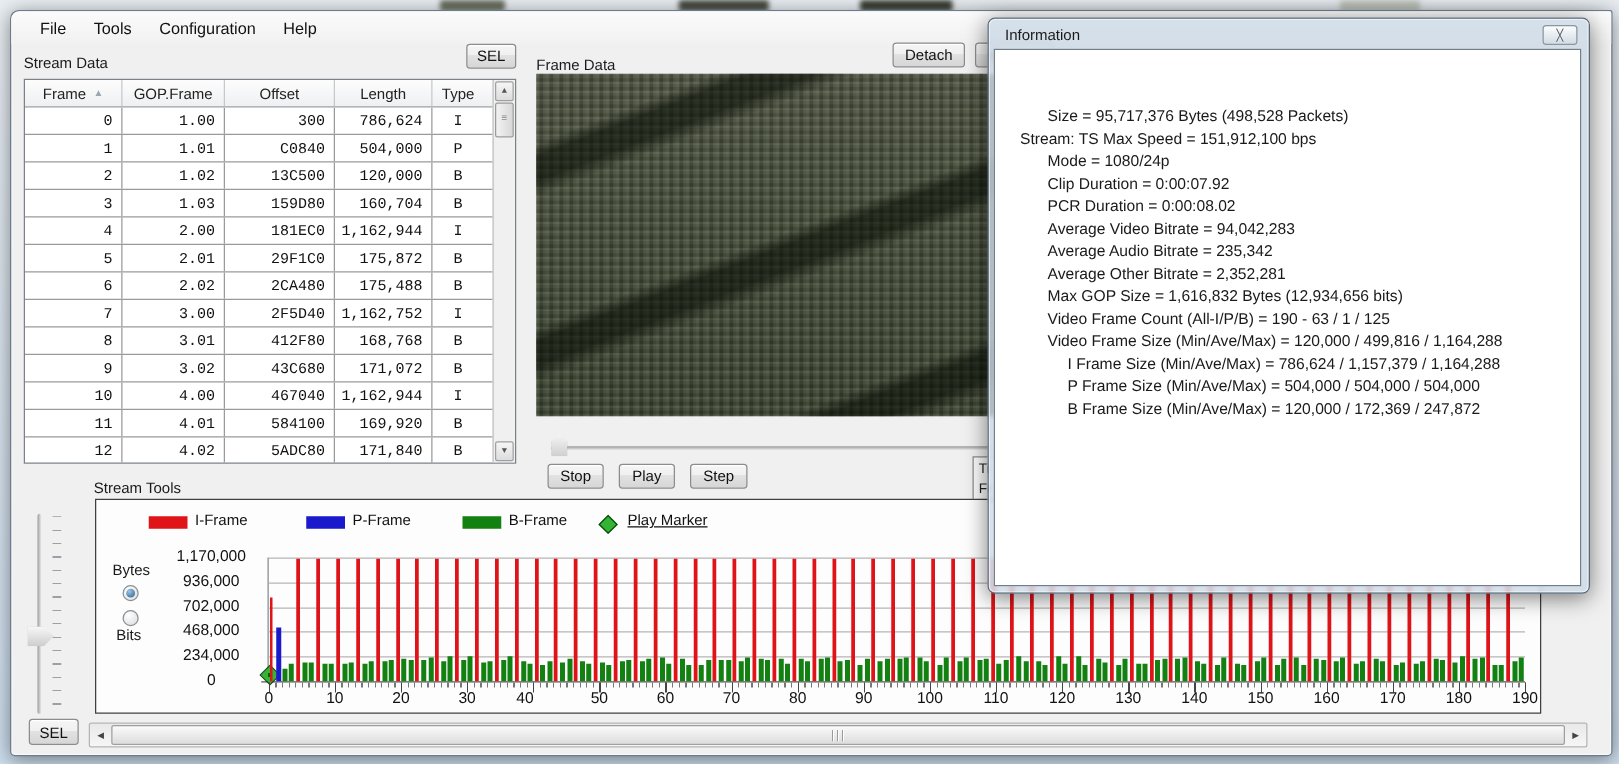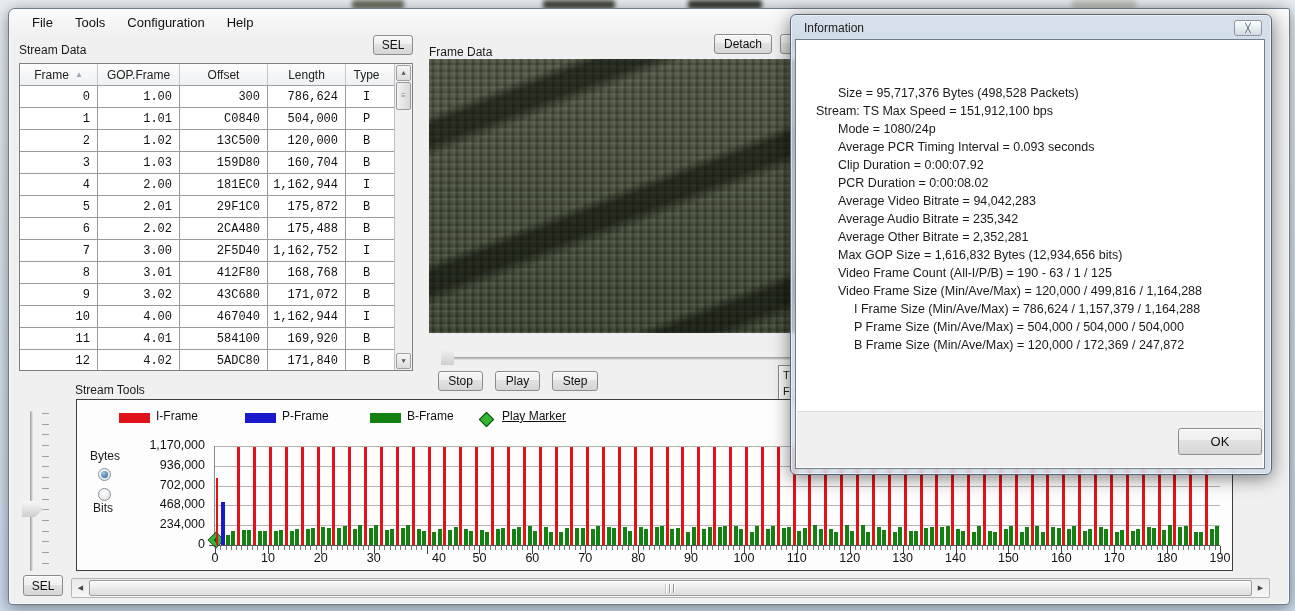--- a/index.html
+++ b/index.html
@@ -54,21 +54,21 @@
     clip-path:polygon(0 0,62% 0,100% 50%,62% 100%,0 100%);filter:drop-shadow(0 0 1px #666);}
   
   #sf-panel{position:absolute;left:67px;top:390px;width:1157px;height:172px;background:#fdfdfd;border:1px solid #3f3f3f;box-sizing:border-box;}
   .swatch{position:absolute;width:31px;height:10px;top:13px;}
   .legend-label{position:absolute;top:9px;font-size:12px;color:#111;}
   .diamond{position:absolute;width:9px;height:9px;transform:rotate(45deg);}
   .radio{position:absolute;width:13px;height:13px;border-radius:50%;border:1px solid #8a8f94;
     background:radial-gradient(circle at 35% 30%,#ffffff,#d8dcdf);box-sizing:border-box;}
   .radio.sel::after{content:"";position:absolute;left:2px;top:2px;width:7px;height:7px;border-radius:50%;
     background:radial-gradient(circle at 35% 30%,#9ec6e8,#2a5d8a);}
-  .ylab{position:absolute;width:72px;text-align:right;font-size:12.5px;color:#111;}
+  .ylab{position:absolute;width:72px;text-align:center;font-size:12.5px;color:#111;}
   .xlab{position:absolute;width:40px;text-align:center;font-size:12.5px;color:#111;top:151px;}
   #plot{position:absolute;left:138px;top:46px;width:1005px;height:99px;}
   .gridline{position:absolute;left:0;width:100%;height:1px;background:#b5b5b5;}
   .axis-y{position:absolute;left:-1px;top:0;width:1px;height:100%;background:#8a8a8a;}
   .axis-x{position:absolute;left:-6px;bottom:-1px;width:1011px;height:1px;background:#555;}
   .bar{position:absolute;bottom:0;}
   #ticks-minor{position:absolute;left:138px;top:146px;width:1006px;height:4px;
     background:repeating-linear-gradient(90deg,#777 0 1px,transparent 1px 5.2895px);}
   #ticks-major{position:absolute;left:138px;top:146px;width:1006px;height:8px;
     background:repeating-linear-gradient(90deg,#444 0 1px,transparent 1px 52.895px);}
@@ -477,21 +477,21 @@
         <div class="bar" title="frame 188 = 194756" style="left: 995.021px; width: 4px; height: 16.4794px; background: rgb(18, 129, 18);"></div>
         <div class="bar" title="frame 189 = 222179" style="left: 1000.31px; width: 4px; height: 18.7998px; background: rgb(18, 129, 18);"></div>
       </div>
     <div id="ticks-minor"></div>
     <div id="ticks-major"></div>
     <div id="xlabels">
         <div class="xlab" style="left: 118px;">0</div>
         <div class="xlab" style="left: 170.895px;">10</div>
         <div class="xlab" style="left: 223.789px;">20</div>
         <div class="xlab" style="left: 276.684px;">30</div>
-        <div class="xlab" style="left: 342px;">40</div>
+        <div class="xlab" style="left: 323px;">40</div>
         <div class="xlab" style="left: 382.474px;">50</div>
         <div class="xlab" style="left: 435.368px;">60</div>
         <div class="xlab" style="left: 488.263px;">70</div>
         <div class="xlab" style="left: 541.158px;">80</div>
         <div class="xlab" style="left: 594.053px;">90</div>
         <div class="xlab" style="left: 646.947px;">100</div>
         <div class="xlab" style="left: 699.842px;">110</div>
         <div class="xlab" style="left: 752.737px;">120</div>
         <div class="xlab" style="left: 805.632px;">130</div>
         <div class="xlab" style="left: 858.526px;">140</div>
@@ -521,30 +521,26 @@
 <div id="dialog">
   <div id="dlg-title">Information</div>
   <div id="dlg-close">
       <span>╳</span>
     </div>
   <div id="dlg-inner">
     <div id="dlg-text">
         <div style="padding-left: 22px;">Size = 95,717,376 Bytes (498,528 Packets)</div>
         <div style="padding-left: 0px;">Stream: TS Max Speed = 151,912,100 bps</div>
         <div style="padding-left: 22px;">Mode = 1080/24p</div>
-        <div style="padding-left: 22px;">Average PCR Timing Interval = 0.093 seconds</div>
         <div style="padding-left: 22px;">Clip Duration = 0:00:07.92</div>
         <div style="padding-left: 22px;">PCR Duration = 0:00:08.02</div>
         <div style="padding-left: 22px;">Average Video Bitrate = 94,042,283</div>
         <div style="padding-left: 22px;">Average Audio Bitrate = 235,342</div>
         <div style="padding-left: 22px;">Average Other Bitrate = 2,352,281</div>
         <div style="padding-left: 22px;">Max GOP Size = 1,616,832 Bytes (12,934,656 bits)</div>
         <div style="padding-left: 22px;">Video Frame Count (All-I/P/B) = 190 - 63 / 1 / 125</div>
         <div style="padding-left: 22px;">Video Frame Size (Min/Ave/Max) = 120,000 / 499,816 / 1,164,288</div>
         <div style="padding-left: 38px;">I Frame Size (Min/Ave/Max) = 786,624 / 1,157,379 / 1,164,288</div>
         <div style="padding-left: 38px;">P Frame Size (Min/Ave/Max) = 504,000 / 504,000 / 504,000</div>
         <div style="padding-left: 38px;">B Frame Size (Min/Ave/Max) = 120,000 / 172,369 / 247,872</div>
       </div>
-    <div id="dlg-footer">
-      <div class="btn" id="ok-btn">OK</div>
-    </div>
   </div>
 </div>
 
 </body></html>

